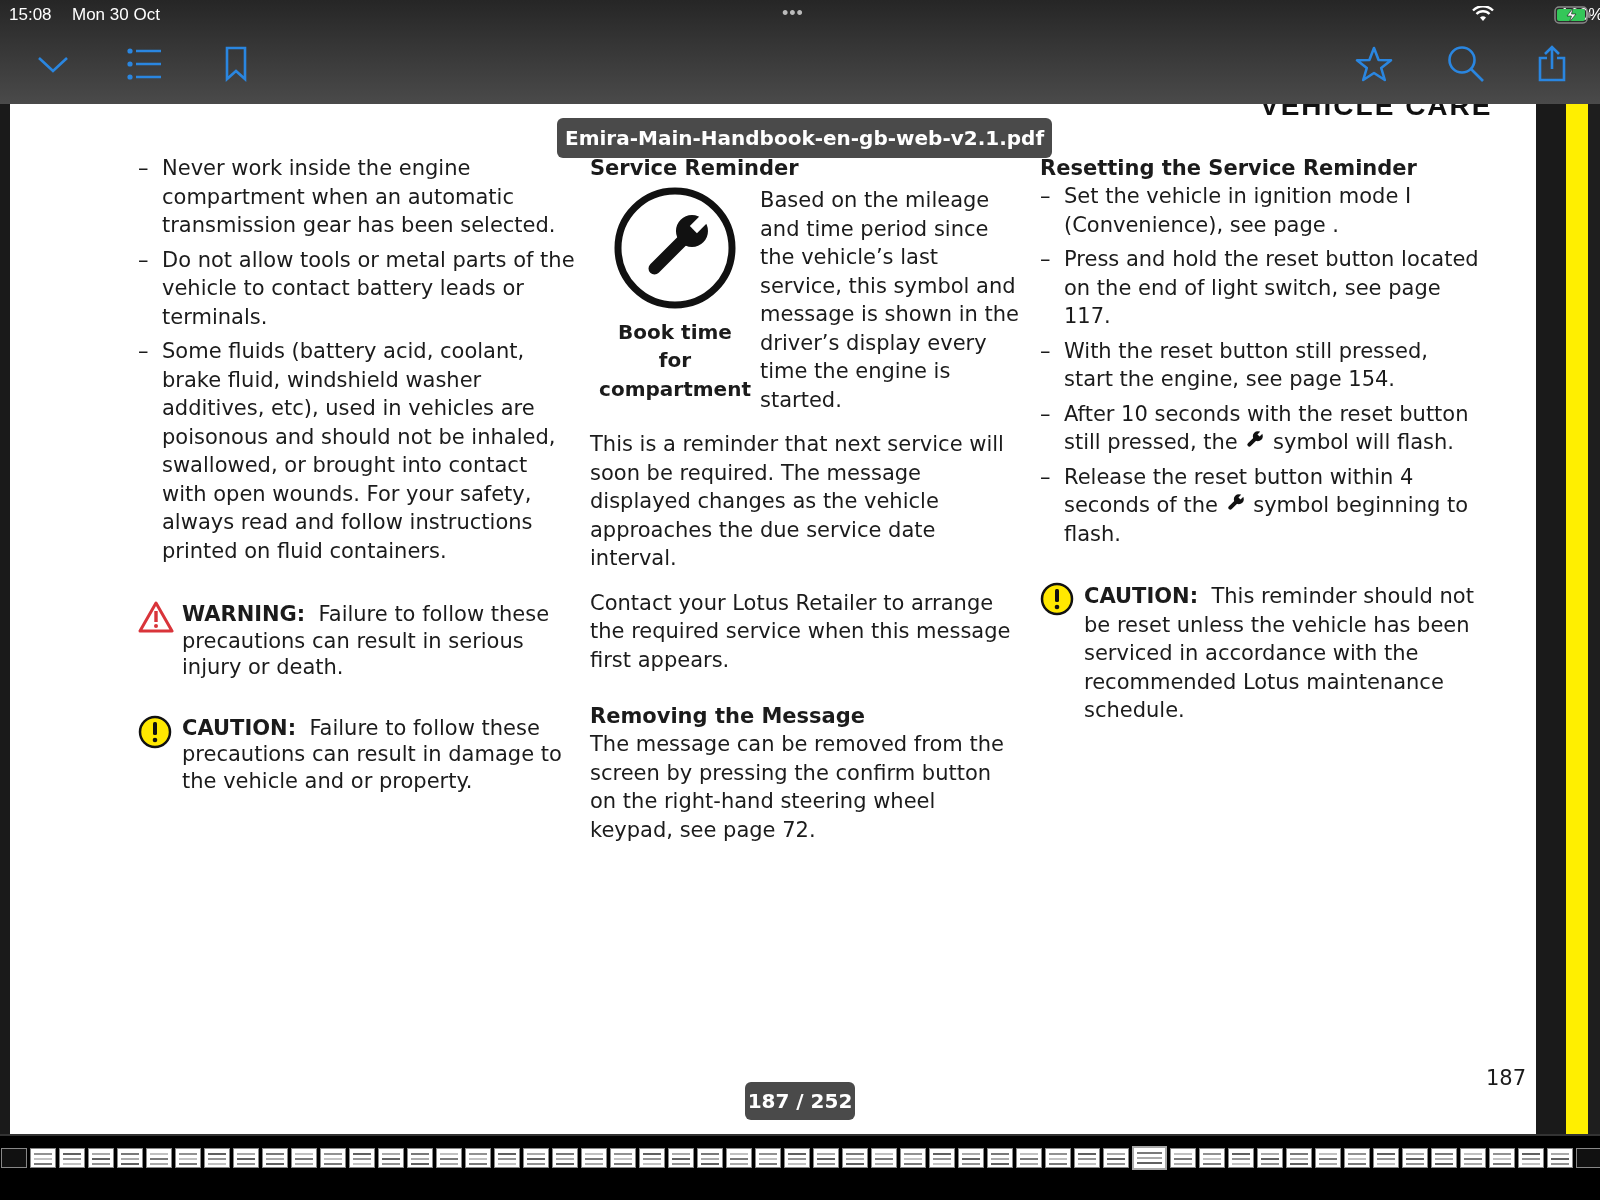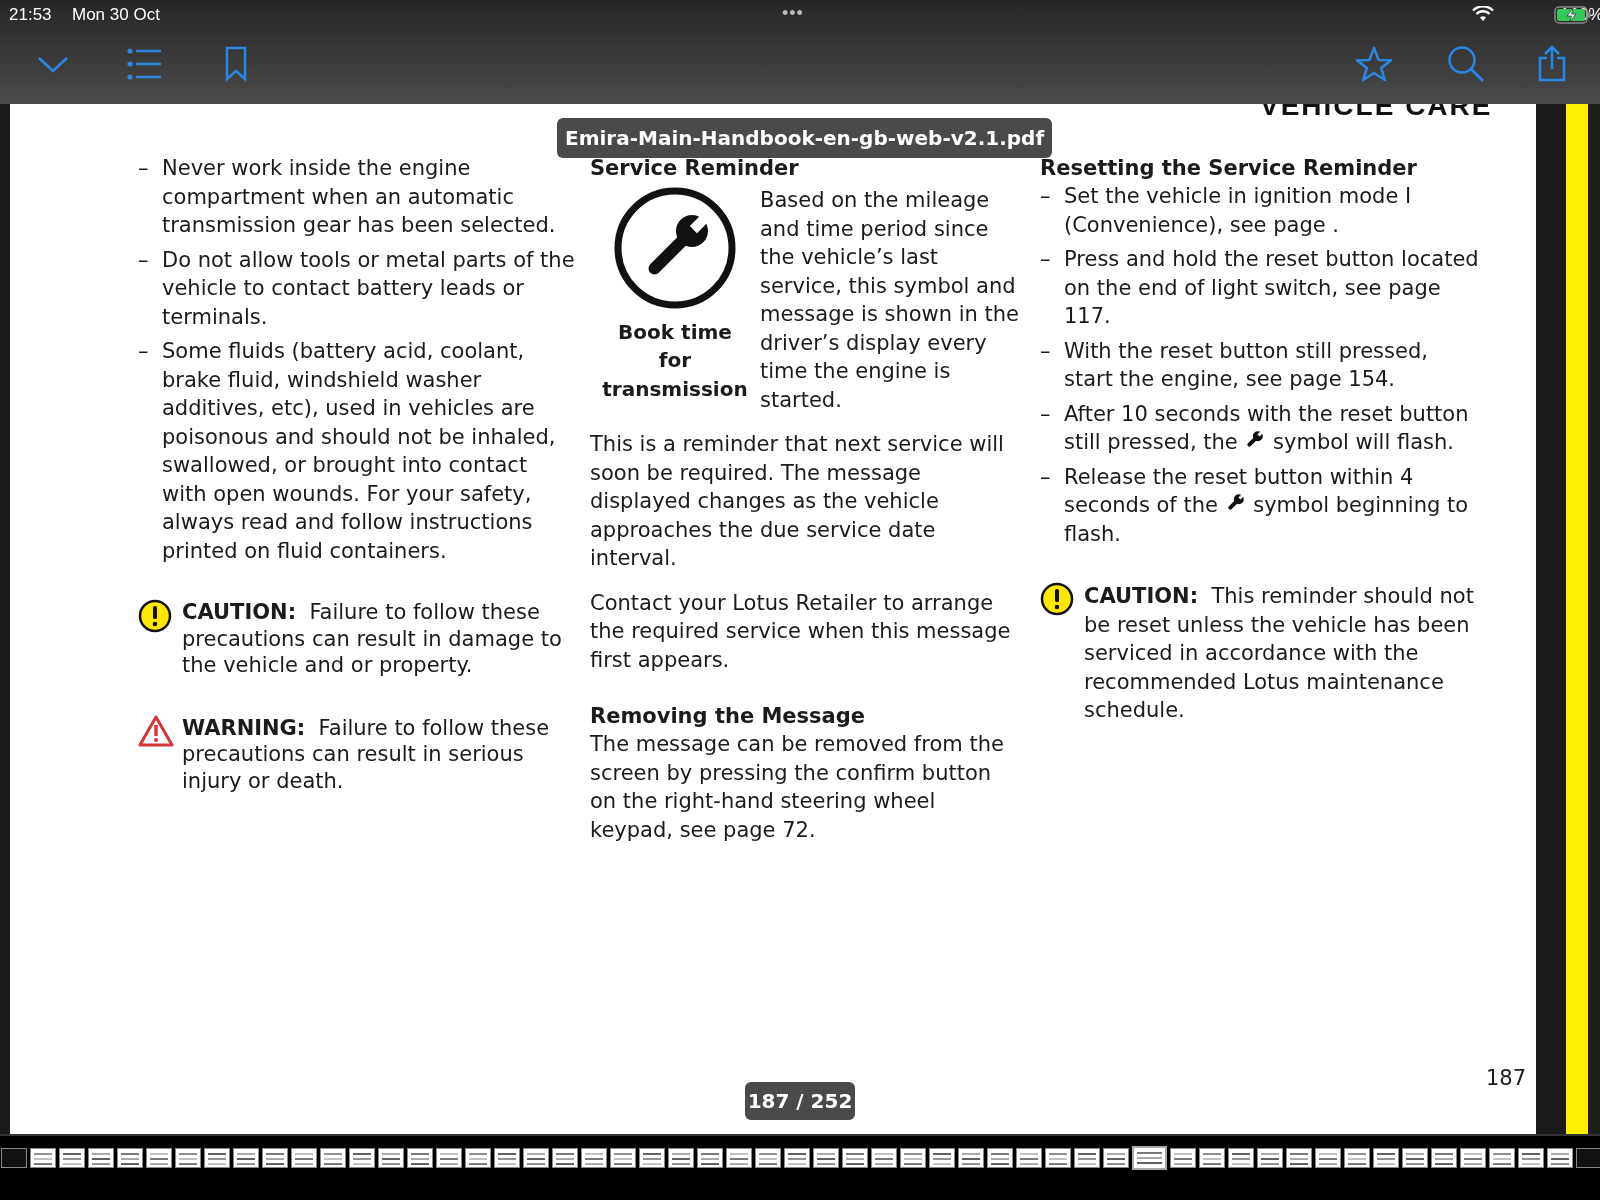--- a/index.html
+++ b/index.html
@@ -91,21 +91,21 @@
   }
   .thumb.dark { background: #111; }
   .thumb.current { width: 35px; height: 24px; margin-top: -2px; border: 2px solid #aaa; }
   .thumb i { position: absolute; background: #333; height: 2px; left: 3px; right: 3px; }
 </style>
 </head>
 <body>
 
 <div class="topbar">
   <div class="status">
-    <span class="time">21:53</span>
+    <span class="time">15:08</span>
     <span class="date">Mon 30 Oct</span>
     <span class="dots">•••</span>
     <span class="wifi">
       <svg width="22" height="16" viewBox="0 0 22 16">
           <path d="M11 15 L8 11.5 A4.5 4.5 0 0 1 14 11.5 Z" fill="#fff"></path>
           <path d="M4.5 8 A9 9 0 0 1 17.5 8" stroke="#fff" stroke-width="2.4" fill="none"></path>
           <path d="M1 4.5 A14 14 0 0 1 21 4.5" stroke="#fff" stroke-width="2.4" fill="none"></path>
         </svg>
     </span>
     <span class="battery-pct">100%</span>
@@ -169,61 +169,61 @@
       </div>
     <div class="bullet">
         <span class="dash">–</span>
         <span class="txt">Do not allow tools or metal parts of the vehicle to contact battery leads or terminals.</span>
       </div>
     <div class="bullet">
         <span class="dash">–</span>
         <span class="txt">Some fluids (battery acid, coolant, brake fluid, windshield washer additives, etc), used in vehicles are poisonous and should not be inhaled, swallowed, or brought into contact with open wounds. For your safety, always read and follow instructions printed on fluid containers.</span>
       </div>
 
+    <div class="notice" style="margin-top:36px">
+      <span class="nicon">
+        <svg width="36" height="32" viewBox="0 0 36 32">
+            <path d="M18 2 L34 30 H2 Z" fill="none" stroke="#d9343a" stroke-width="3" stroke-linejoin="round"></path>
+            <rect x="16.3" y="10" width="3.4" height="11" fill="#d9343a"></rect>
+            <circle cx="18" cy="25" r="2" fill="#d9343a"></circle>
+          </svg>
+      </span>
+      <span><b>WARNING:</b>&nbsp; <span>Failure to follow these precautions can result in serious injury or death.</span></span>
+    </div>
+
     <div class="notice" style="margin-top:34px">
       <span class="nicon">
         <svg width="34" height="34" viewBox="0 0 34 34">
             <circle cx="17" cy="17" r="15" fill="#ffe800" stroke="#111" stroke-width="2.5"></circle>
             <rect x="15" y="7" width="4" height="13" rx="1.5" fill="#111"></rect>
             <circle cx="17" cy="25" r="2.3" fill="#111"></circle>
           </svg>
       </span>
       <span><b>CAUTION:</b>&nbsp; <span>Failure to follow these precautions can result in damage to the vehicle and or property.</span></span>
-    </div>
-
-    <div class="notice" style="margin-top:36px">
-      <span class="nicon">
-        <svg width="36" height="32" viewBox="0 0 36 32">
-            <path d="M18 2 L34 30 H2 Z" fill="none" stroke="#d9343a" stroke-width="3" stroke-linejoin="round"></path>
-            <rect x="16.3" y="10" width="3.4" height="11" fill="#d9343a"></rect>
-            <circle cx="18" cy="25" r="2" fill="#d9343a"></circle>
-          </svg>
-      </span>
-      <span><b>WARNING:</b>&nbsp; <span>Failure to follow these precautions can result in serious injury or death.</span></span>
     </div>
   </div>
 
   <div class="col col2">
     <h3 class="sub">Service Reminder</h3>
     <div class="svc-block">
       <div class="svc-graphic">
         <span>
           <svg width="124" height="124" viewBox="0 0 124 124">
               <circle cx="62" cy="62" r="57" fill="none" stroke="#111" stroke-width="7"></circle>
               <g transform="rotate(45 62 62)">
                 <rect x="56" y="45" width="12" height="52" rx="6" fill="#111"></rect>
                 <circle cx="62" cy="38" r="16" fill="#111"></circle>
                 <rect x="57" y="18" width="10" height="18" fill="#fff"></rect>
               </g>
             </svg>
         </span>
         <div class="caption">
           <div>Book time</div>
           <div>for</div>
-          <div>transmission</div>
+          <div>compartment</div>
         </div>
       </div>
       <div class="svc-text">Based on the mileage and time period since the vehicle’s last service, this symbol and message is shown in the driver’s display every time the engine is started.</div>
     </div>
     <p class="para" style="">This is a reminder that next service will soon be required. The message displayed changes as the vehicle approaches the due service date interval.</p>
     <p class="para">Contact your Lotus Retailer to arrange the required service when this message first appears.</p>
     <h3 class="sub" style="margin-top:28px">Removing the Message</h3>
     <p class="para tight">The message can be removed from the screen by pressing the confirm button on the right-hand steering wheel keypad, see page 72.</p>
   </div>
 

